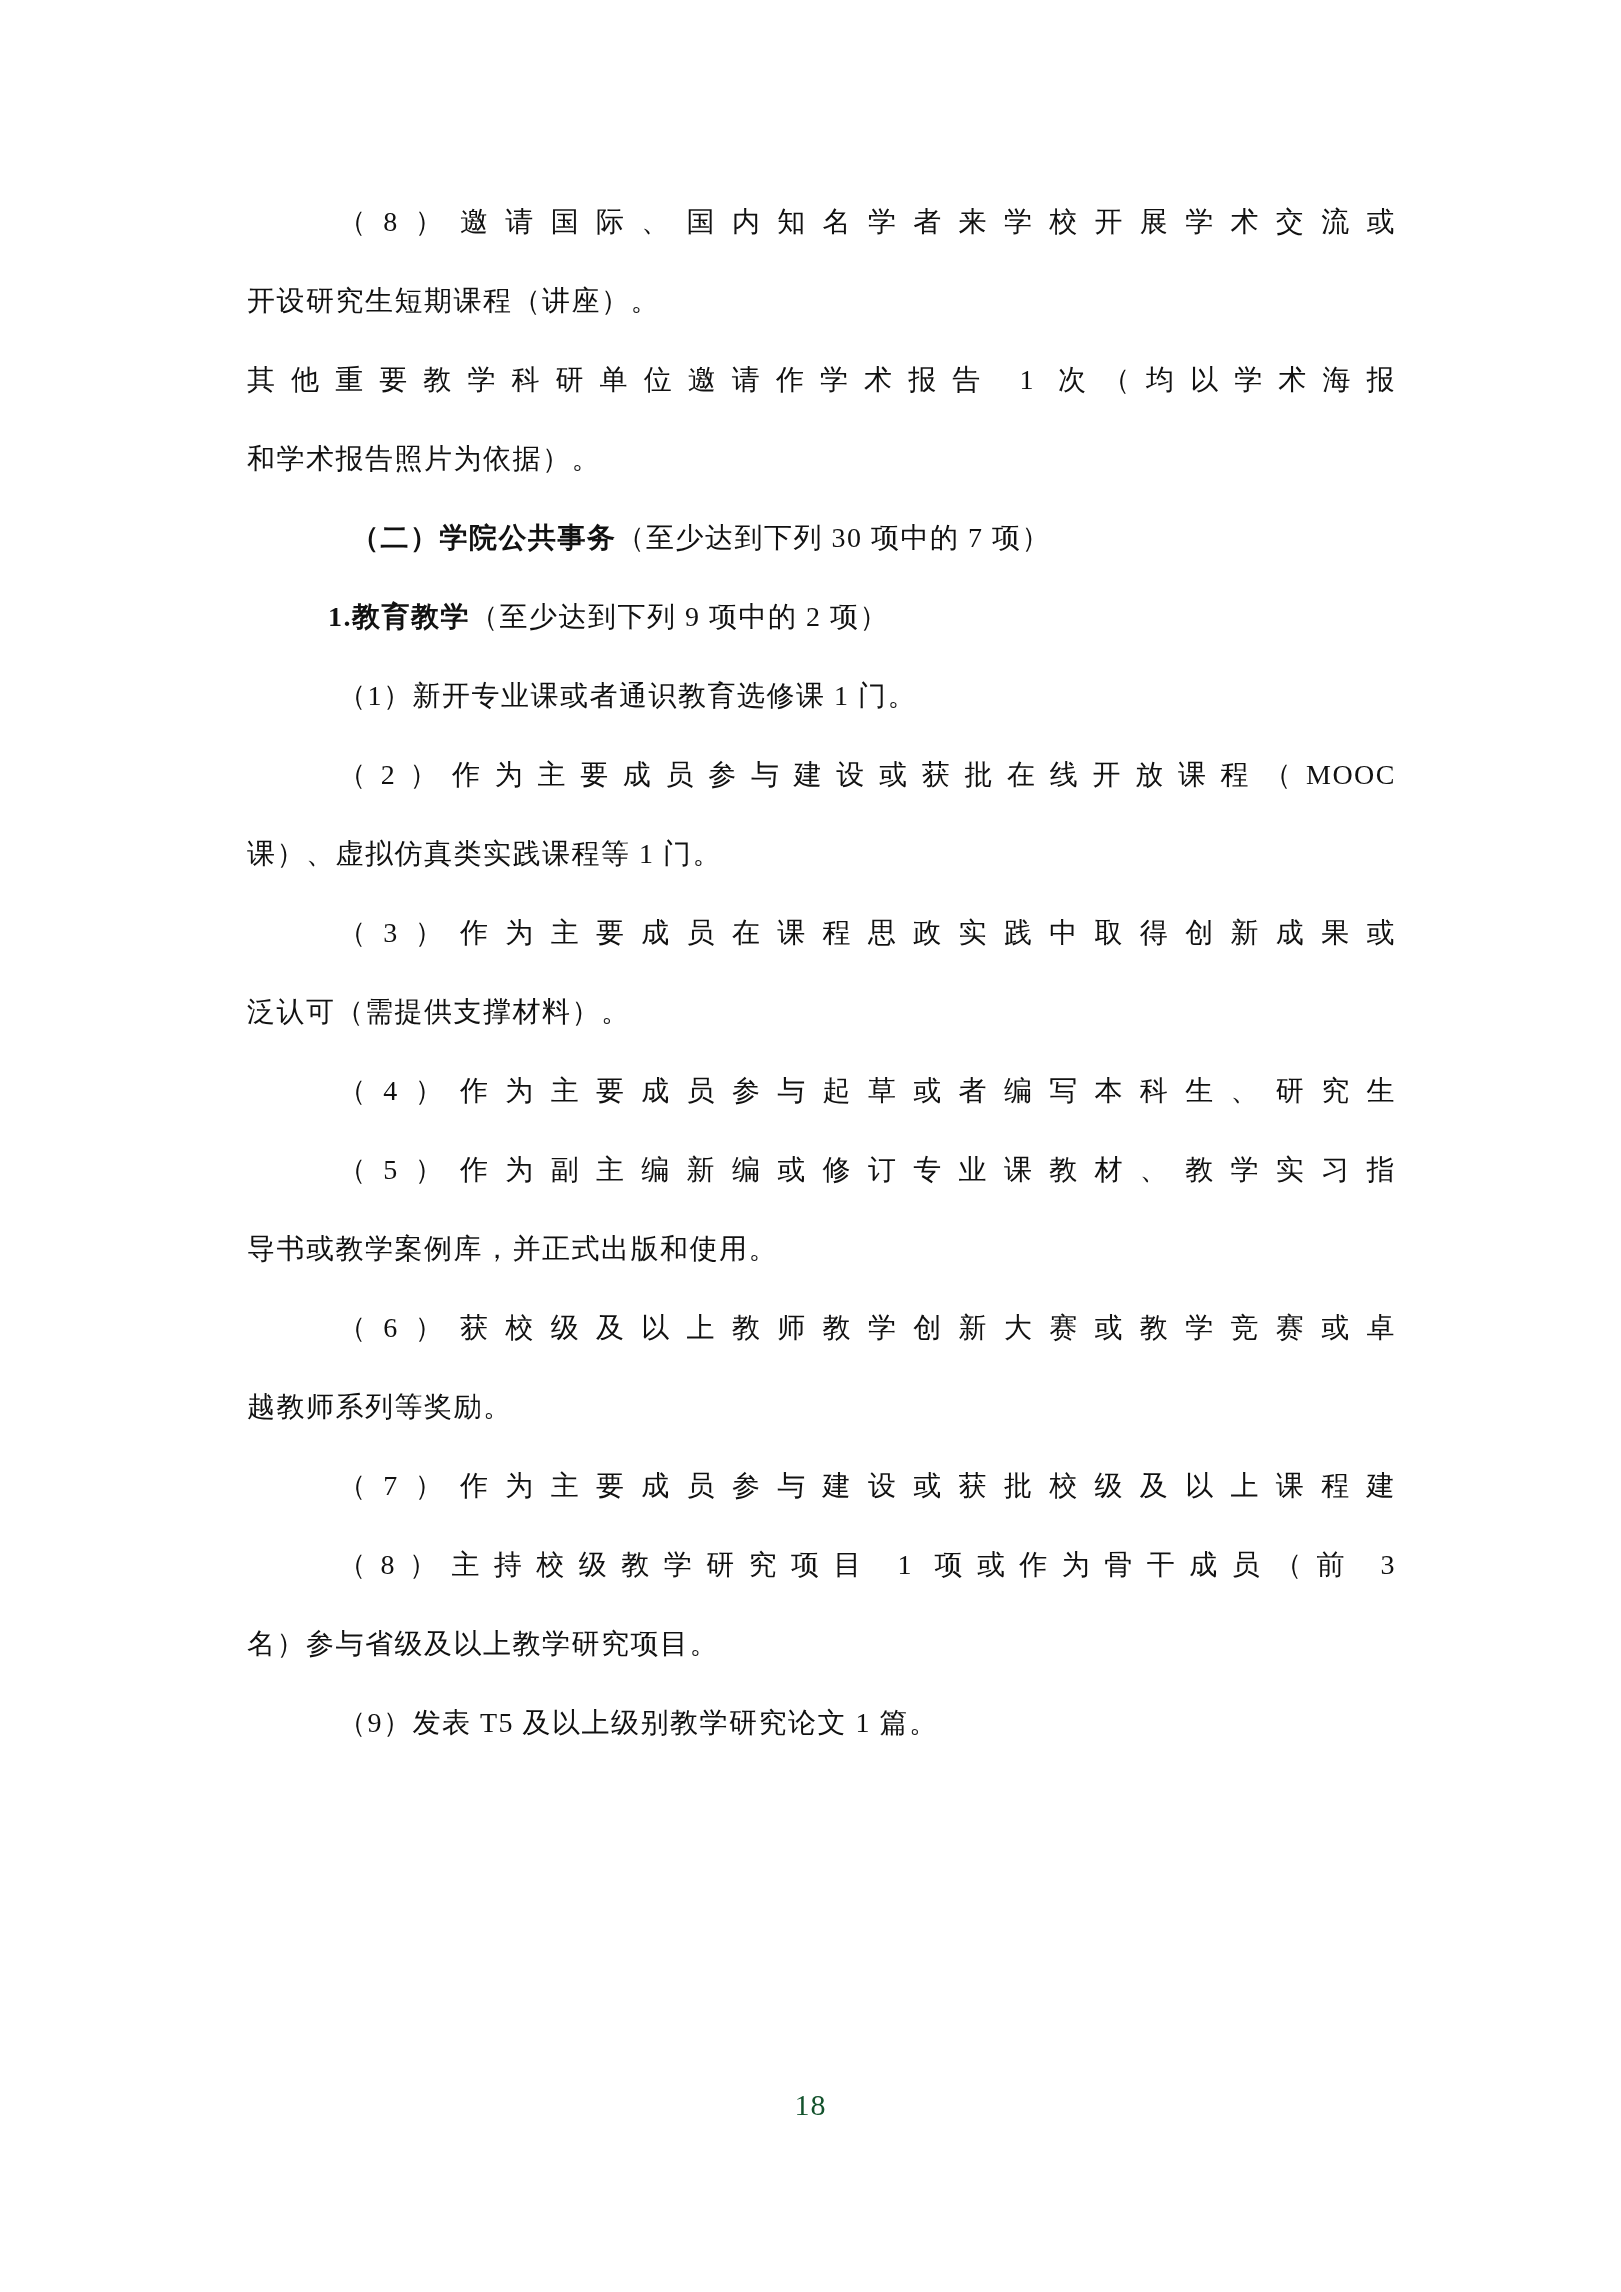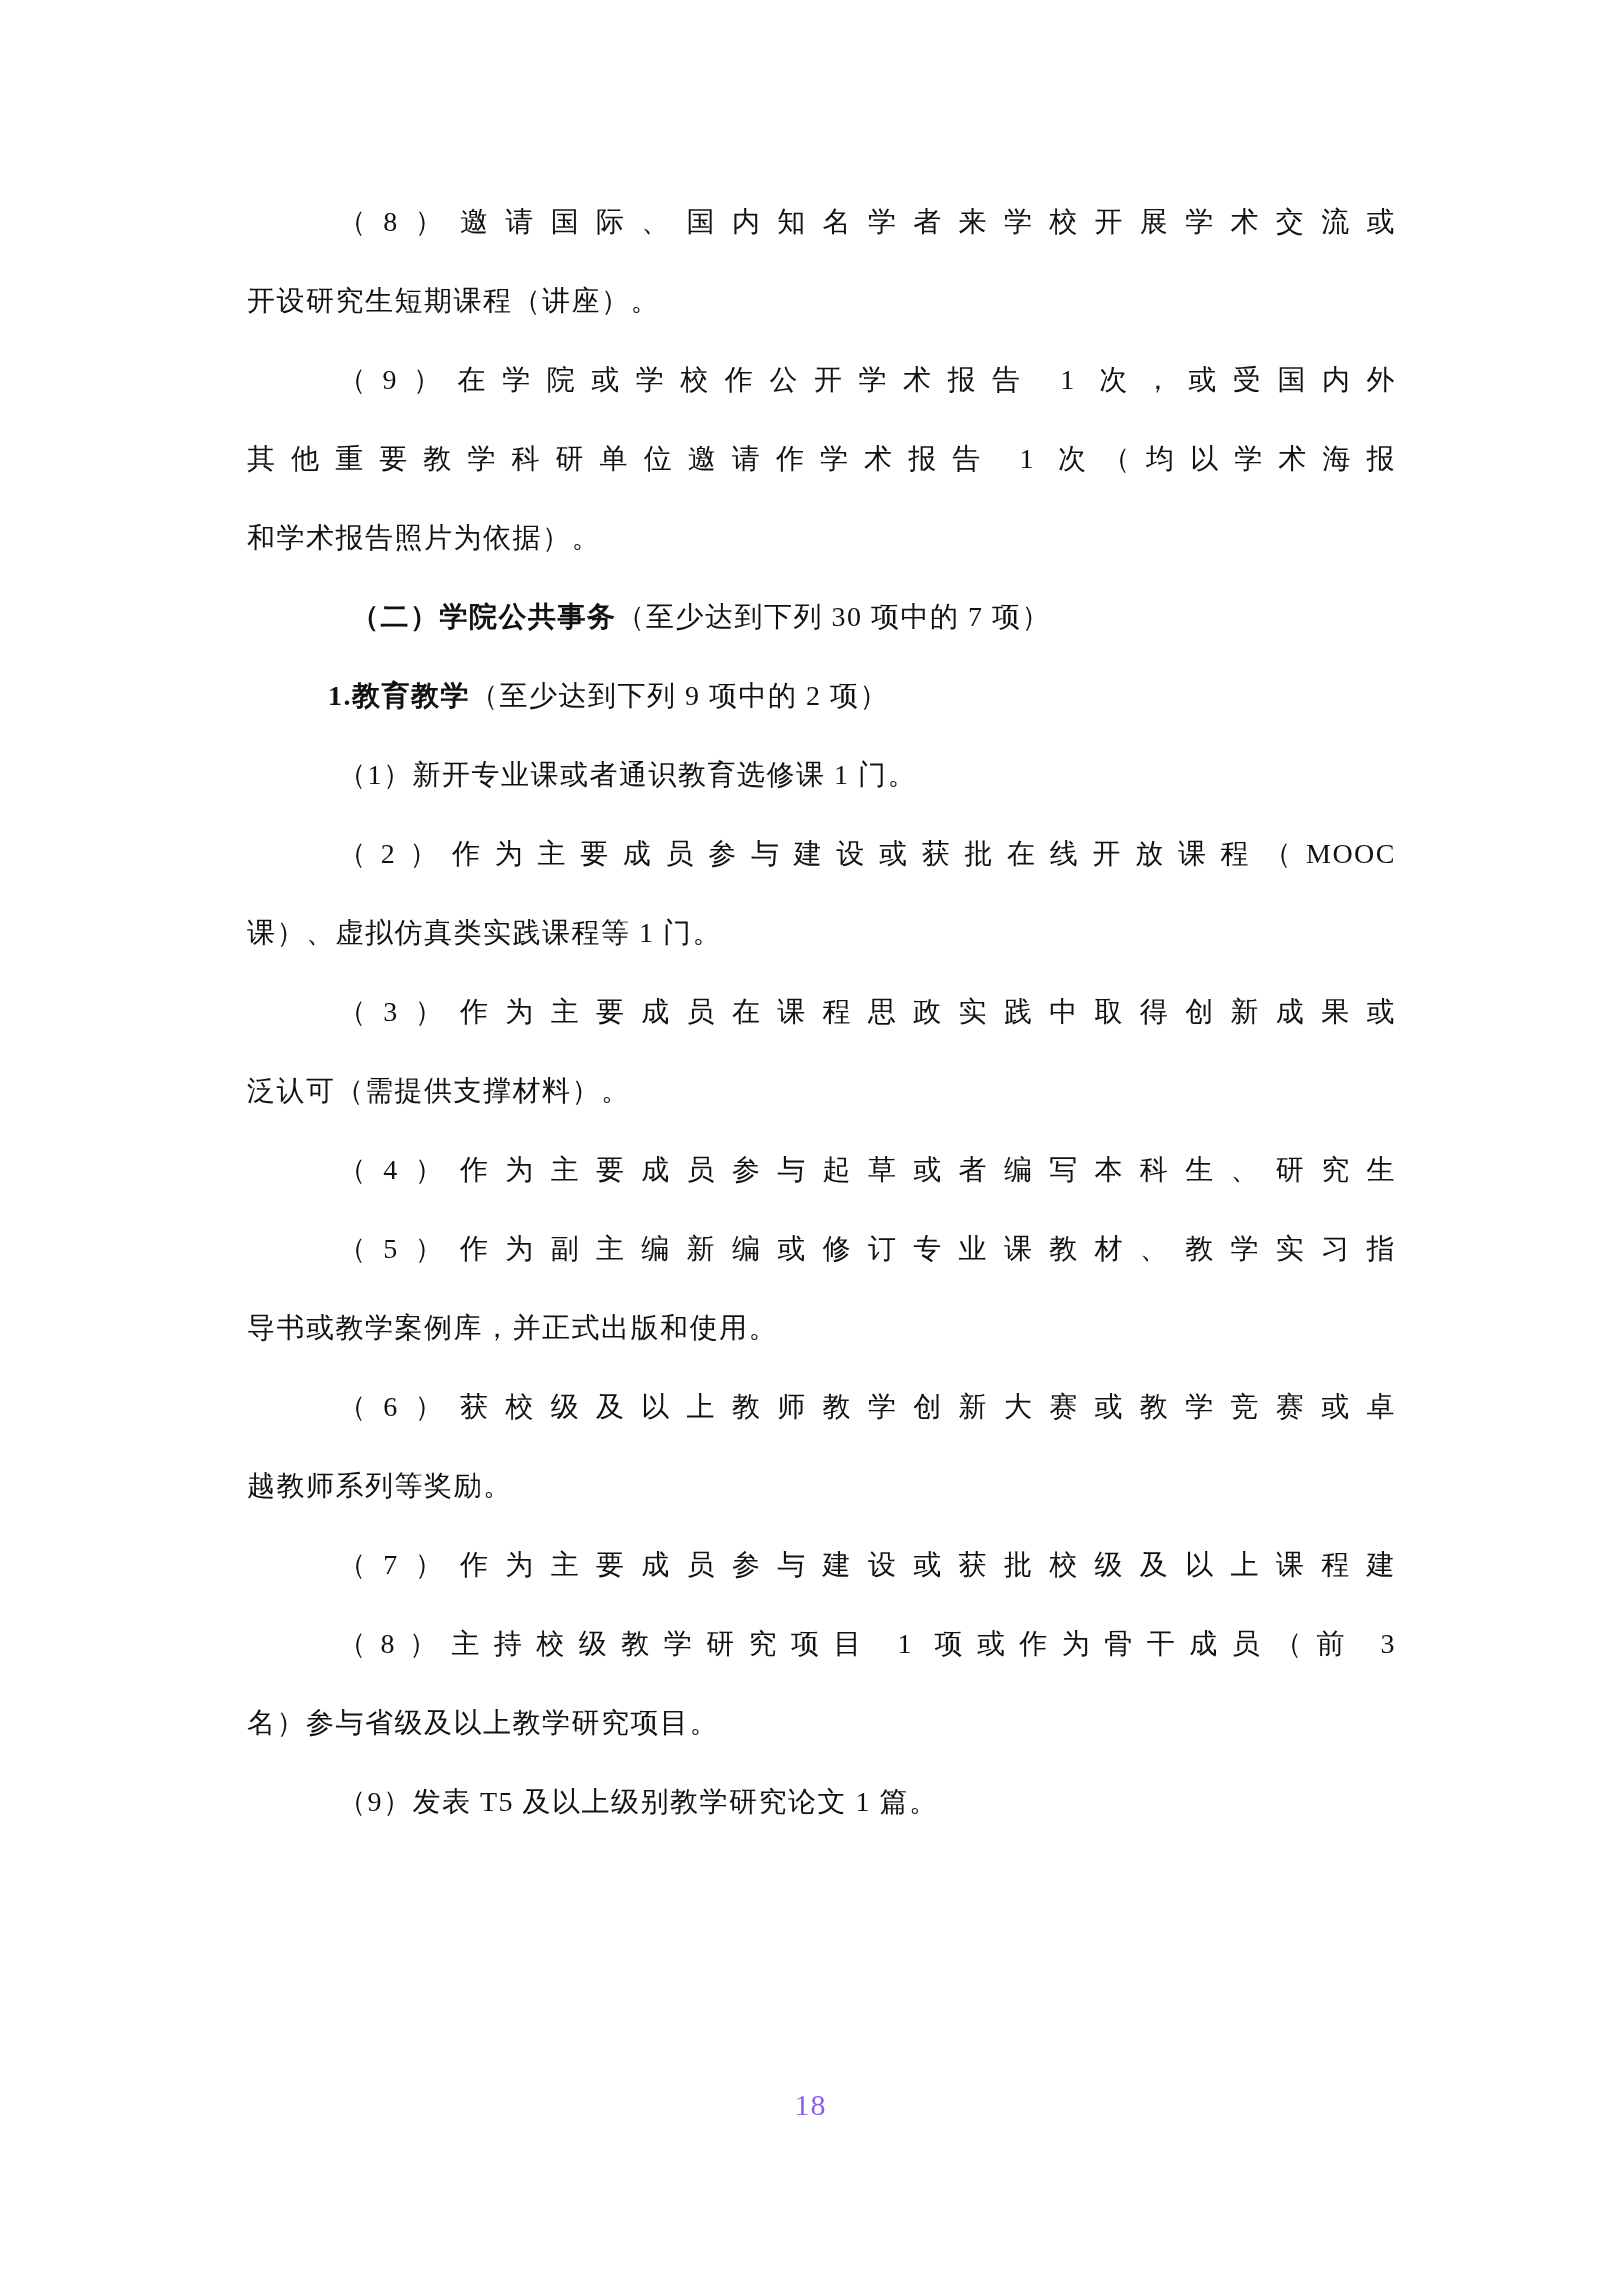--- a/index.html
+++ b/index.html
@@ -41,31 +41,30 @@
   .ind-sm     { text-indent: 81px; }
   .seg.bold   { font-weight: 700; }
   .footer {
     position: absolute;
     left: 0;
     top: 2088px;
     width: 100%;
     text-align: center;
     font-size: 30px;
     letter-spacing: 1px;
-    color: #8b5cf6;
+    color: #14532d;
   }
 </style>
 </head>
 <body>
 
 <div class="page">
   <div class="content">
       <div class="line ind-normal justify"><span class="seg">（8）邀请国际、国内知名学者来学校开展学术交流或</span></div>
       <div class="line"><span class="seg">开设研究生短期课程（讲座）。</span></div>
-      <div class="line ind-normal justify"><span class="seg">（9）在学院或学校作公开学术报告 1 次，或受国内外</span></div>
       <div class="line justify"><span class="seg">其他重要教学科研单位邀请作学术报告 1 次（均以学术海报</span></div>
       <div class="line"><span class="seg">和学术报告照片为依据）。</span></div>
       <div class="line ind-lg"><span class="seg bold">（二）学院公共事务</span><span class="seg">（至少达到下列 30 项中的 7 项）</span></div>
       <div class="line ind-sm"><span class="seg bold">1.教育教学</span><span class="seg">（至少达到下列 9 项中的 2 项）</span></div>
       <div class="line ind-normal"><span class="seg">（1）新开专业课或者通识教育选修课 1 门。</span></div>
       <div class="line ind-normal justify"><span class="seg">（2）作为主要成员参与建设或获批在线开放课程（MOOC</span></div>
       <div class="line"><span class="seg">课）、虚拟仿真类实践课程等 1 门。</span></div>
       <div class="line ind-normal justify"><span class="seg">（3）作为主要成员在课程思政实践中取得创新成果或</span></div>
       <div class="line"><span class="seg">泛认可（需提供支撑材料）。</span></div>
       <div class="line ind-normal justify"><span class="seg">（4）作为主要成员参与起草或者编写本科生、研究生</span></div>

